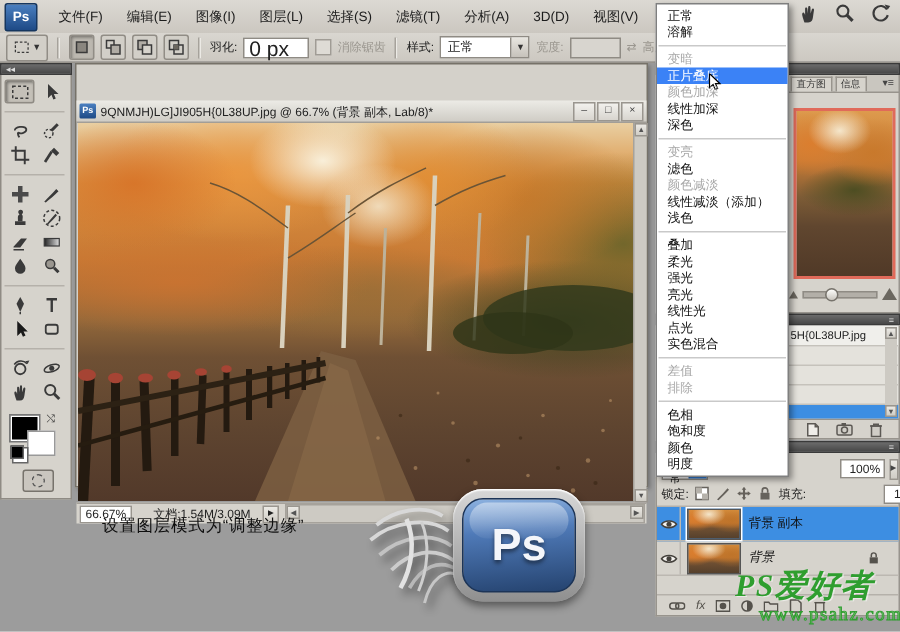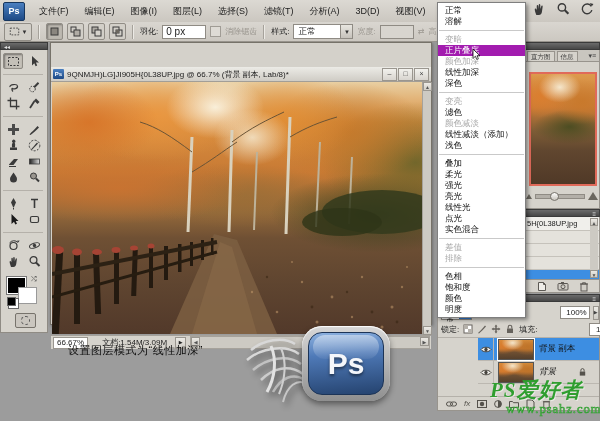--- a/index.html
+++ b/index.html
@@ -10,21 +10,21 @@
   #ps-badge{width:20px;height:17px;margin:0 6px 0 3px;border-radius:2px;background:linear-gradient(#4a7fc0,#1e4a86);color:#fff;font-weight:bold;font-size:9px;display:flex;align-items:center;justify-content:center;border:1px solid #16365e;}
   .menu-item{padding:0 8px;line-height:21px;color:#1c1c1c;cursor:default;white-space:nowrap;}
   #appbar-icons{position:absolute;right:6px;top:2px;display:flex;gap:10px;align-items:center;}
   #appbar-icons .vsep{width:1px;height:14px;background:#a09c95;border-right:1px solid #e8e5df;}
   
   #optionsbar{left:0;top:22px;width:600px;height:20px;background:linear-gradient(#d9d6d0,#ccc8c1);border-bottom:1px solid #98948d;display:flex;align-items:center;gap:4px;padding-left:4px;box-sizing:border-box;z-index:2;}
   .opt-sep{width:1px;height:14px;background:#a6a29b;border-right:1px solid #eceae5;margin:0 2px;}
   .sunken{background:#d2cfc8;border:1px solid #918d86;border-radius:2px;display:flex;align-items:center;justify-content:center;}
   .mode-btn{width:15px;height:15px;}
   .mode-btn.pressed{background:#bcb8b0;box-shadow:inset 1px 1px 2px rgba(0,0,0,.35);}
-  .txt-input{background:#fff;border:1px solid #8f8b84;height:12px;font-size:10px;padding:0 3px;display:flex;align-items:center;}
+  .txt-input{background:#fff;border:1px solid #8f8b84;height:12px;font-size:14px;padding:0 3px;display:flex;align-items:center;}
   .txt-input.disabled{background:#d8d5cf;color:#9a968f;}
   .gray{color:#9a968f;}
   .combo{background:#fff;border:1px solid #8f8b84;height:13px;display:flex;align-items:center;font-size:8.5px;}
   .combo .val{padding:0 4px;flex:1;}
   .combo .arrow-btn{width:11px;height:100%;background:linear-gradient(#e8e6e0,#c6c2bb);border-left:1px solid #8f8b84;display:flex;align-items:center;justify-content:center;font-size:6px;color:#333;}
   .checkbox{width:9px;height:9px;background:#dedbd5;border:1px solid #a09c95;}
   
   #tooldock{left:0;top:42px;width:48px;z-index:2;}
   .dock-header{height:8px;background:linear-gradient(#6b6b6b,#474747);border:1px solid #3a3a3a;color:#ddd;font-size:6px;line-height:8px;padding:0 3px;display:flex;justify-content:flex-start;box-sizing:border-box;}
   #toolpanel{background:#d6d3cc;border:1px solid #8f8b84;border-top:none;padding:3px 0 4px 2px;width:48px;box-sizing:border-box;}
@@ -99,39 +99,39 @@
   #layers{position:relative;}
   #layers .dock-header{justify-content:flex-end;}
   #layers-body{height:109px;background:#d6d3cc;border:1px solid #98948d;border-top:none;box-sizing:border-box;position:relative;}
   #blend-row{display:flex;align-items:center;height:17px;padding:2px 3px 0 3px;gap:3px;}
   #blend-combo{width:88px;height:13px;}
   #blend-combo .arrow-btn{background:linear-gradient(#6fb1f5,#2f7cd8);color:#fff;border-left:1px solid #2a6dbd;}
   .small-label{font-size:8px;white-space:nowrap;}
   .val-box{background:#fff;border:1px solid #8f8b84;height:11px;line-height:11px;font-size:8px;padding:0 2px;min-width:24px;text-align:right;margin-left:48px;}
   .mini-btn{width:8px;height:12px;background:linear-gradient(#eceae5,#cfccc5);border:1px solid #9a968f;font-size:5px;line-height:11px;text-align:center;color:#444;}
   #lock-row{display:flex;align-items:center;height:14px;padding:1px 3px;gap:4px;border-bottom:1px solid #b5b1aa;}
-  .layer-row{display:flex;align-items:center;height:22px;border-bottom:1px solid #bcb8b1;margin-left:40px;}
+  .layer-row{display:flex;align-items:center;height:22px;border-bottom:1px solid #bcb8b1;}
   .layer-row.selected{background:#3d8ee2;}
   .eye-box{width:15px;height:22px;border-right:1px solid #bcb8b1;display:flex;align-items:center;justify-content:center;}
   .layer-thumb{width:34px;height:19px;margin:0 5px 0 4px;border:1px solid #555;
     background:
       radial-gradient(ellipse 16px 10px at 40% 15%, rgba(248,240,218,.9), transparent 70%),
       radial-gradient(ellipse 20px 12px at 12% 30%, rgba(220,125,45,.95), transparent 72%),
       radial-gradient(ellipse 22px 12px at 85% 35%, rgba(190,115,40,.9), transparent 72%),
       linear-gradient(180deg,#d9913f 0%,#c27631 45%,#6e4f32 65%,#55402c 100%);}
   .layer-row.selected .layer-thumb{outline:1px solid #fff;}
   .layer-name{font-size:8.5px;color:#111;}
   .layer-name.italic{font-style:italic;}
   .layer-lock{margin-left:auto;margin-right:12px;}
   #layers-footer{position:absolute;bottom:0;left:0;right:0;height:13px;border-top:1px solid #b5b1aa;display:flex;align-items:center;gap:7px;padding:0 8px;color:#55524c;}
   
   #blendmenu{left:437px;top:2px;width:89px;background:#fff;border:1px solid #7f7f7f;box-shadow:2px 2px 4px rgba(0,0,0,.4);z-index:10;padding:2px 0;box-sizing:border-box;}
   .bm-item{height:11px;line-height:11px;font-size:8.5px;padding-left:7px;color:#111;white-space:nowrap;position:relative;}
   .bm-item.disabled{color:#a8a8a8;}
-  .bm-item.selected{background:#a21caf;color:#fff;}
+  .bm-item.selected{background:#3b82f6;color:#fff;}
   .bm-sep{border-top:1px solid #c9c9c9;margin:3px 1px;}
   #menu-cursor{position:absolute;left:34px;top:4px;}
   
   #caption{left:68px;top:343px;font-size:11px;color:#0e0e0e;z-index:3;letter-spacing:.5px;}
   #pslogo{left:302px;top:326px;width:88px;height:75px;border-radius:20px;z-index:4;
     background:linear-gradient(#d8d8d8,#8f8f8f);box-shadow:0 3px 6px rgba(0,0,0,.45), inset 0 1px 1px #fff;display:flex;align-items:center;justify-content:center;}
   #pslogo-inner{width:74px;height:61px;border-radius:14px;background:linear-gradient(175deg,#8db2e0 0%,#4f7ab8 35%,#25436f 100%);border:1px solid #1c3457;display:flex;align-items:center;justify-content:center;position:relative;overflow:hidden;}
   #pslogo-inner:before{content:"";position:absolute;left:4px;top:2px;right:4px;height:24px;border-radius:12px;background:linear-gradient(rgba(255,255,255,.45),rgba(255,255,255,.05));}
   #pslogo-text{color:#f4f6fa;font-size:30px;font-weight:bold;text-shadow:0 2px 3px rgba(0,0,0,.5);position:relative;}
   #swirl{left:243px;top:322px;z-index:3;filter:drop-shadow(3px 4px 3px rgba(0,0,0,.45));}
@@ -658,21 +658,21 @@
       <div class="bm-sep"></div>
       <div class="bm-item disabled">差值</div>
       <div class="bm-item disabled">排除</div>
       <div class="bm-sep"></div>
       <div class="bm-item">色相</div>
       <div class="bm-item">饱和度</div>
       <div class="bm-item">颜色</div>
       <div class="bm-item">明度</div>
     </div>
 
-  <div id="caption" class="abs">设置图层模式为“线性加深”</div>
+  <div id="caption" class="abs">设置图层模式为“调整边缘”</div>
 
   <div id="swirl" class="abs">
     <svg width="72" height="84" viewBox="0 0 72 84">
       <g fill="none" stroke="#d8d8d8" stroke-width="2.5">
         <path d="M8 28 C20 18 40 14 52 22"></path>
         <path d="M4 38 C18 26 42 22 56 32"></path>
         <path d="M10 48 C24 36 44 32 58 42" stroke="#c2c2c2"></path>
         <path d="M18 58 C30 46 46 42 60 52" stroke="#cccccc"></path>
         <path d="M30 70 C38 56 50 50 62 58" stroke="#b8b8b8"></path>
         <path d="M40 80 C44 64 54 56 64 62" stroke="#c6c6c6" stroke-width="2"></path>

